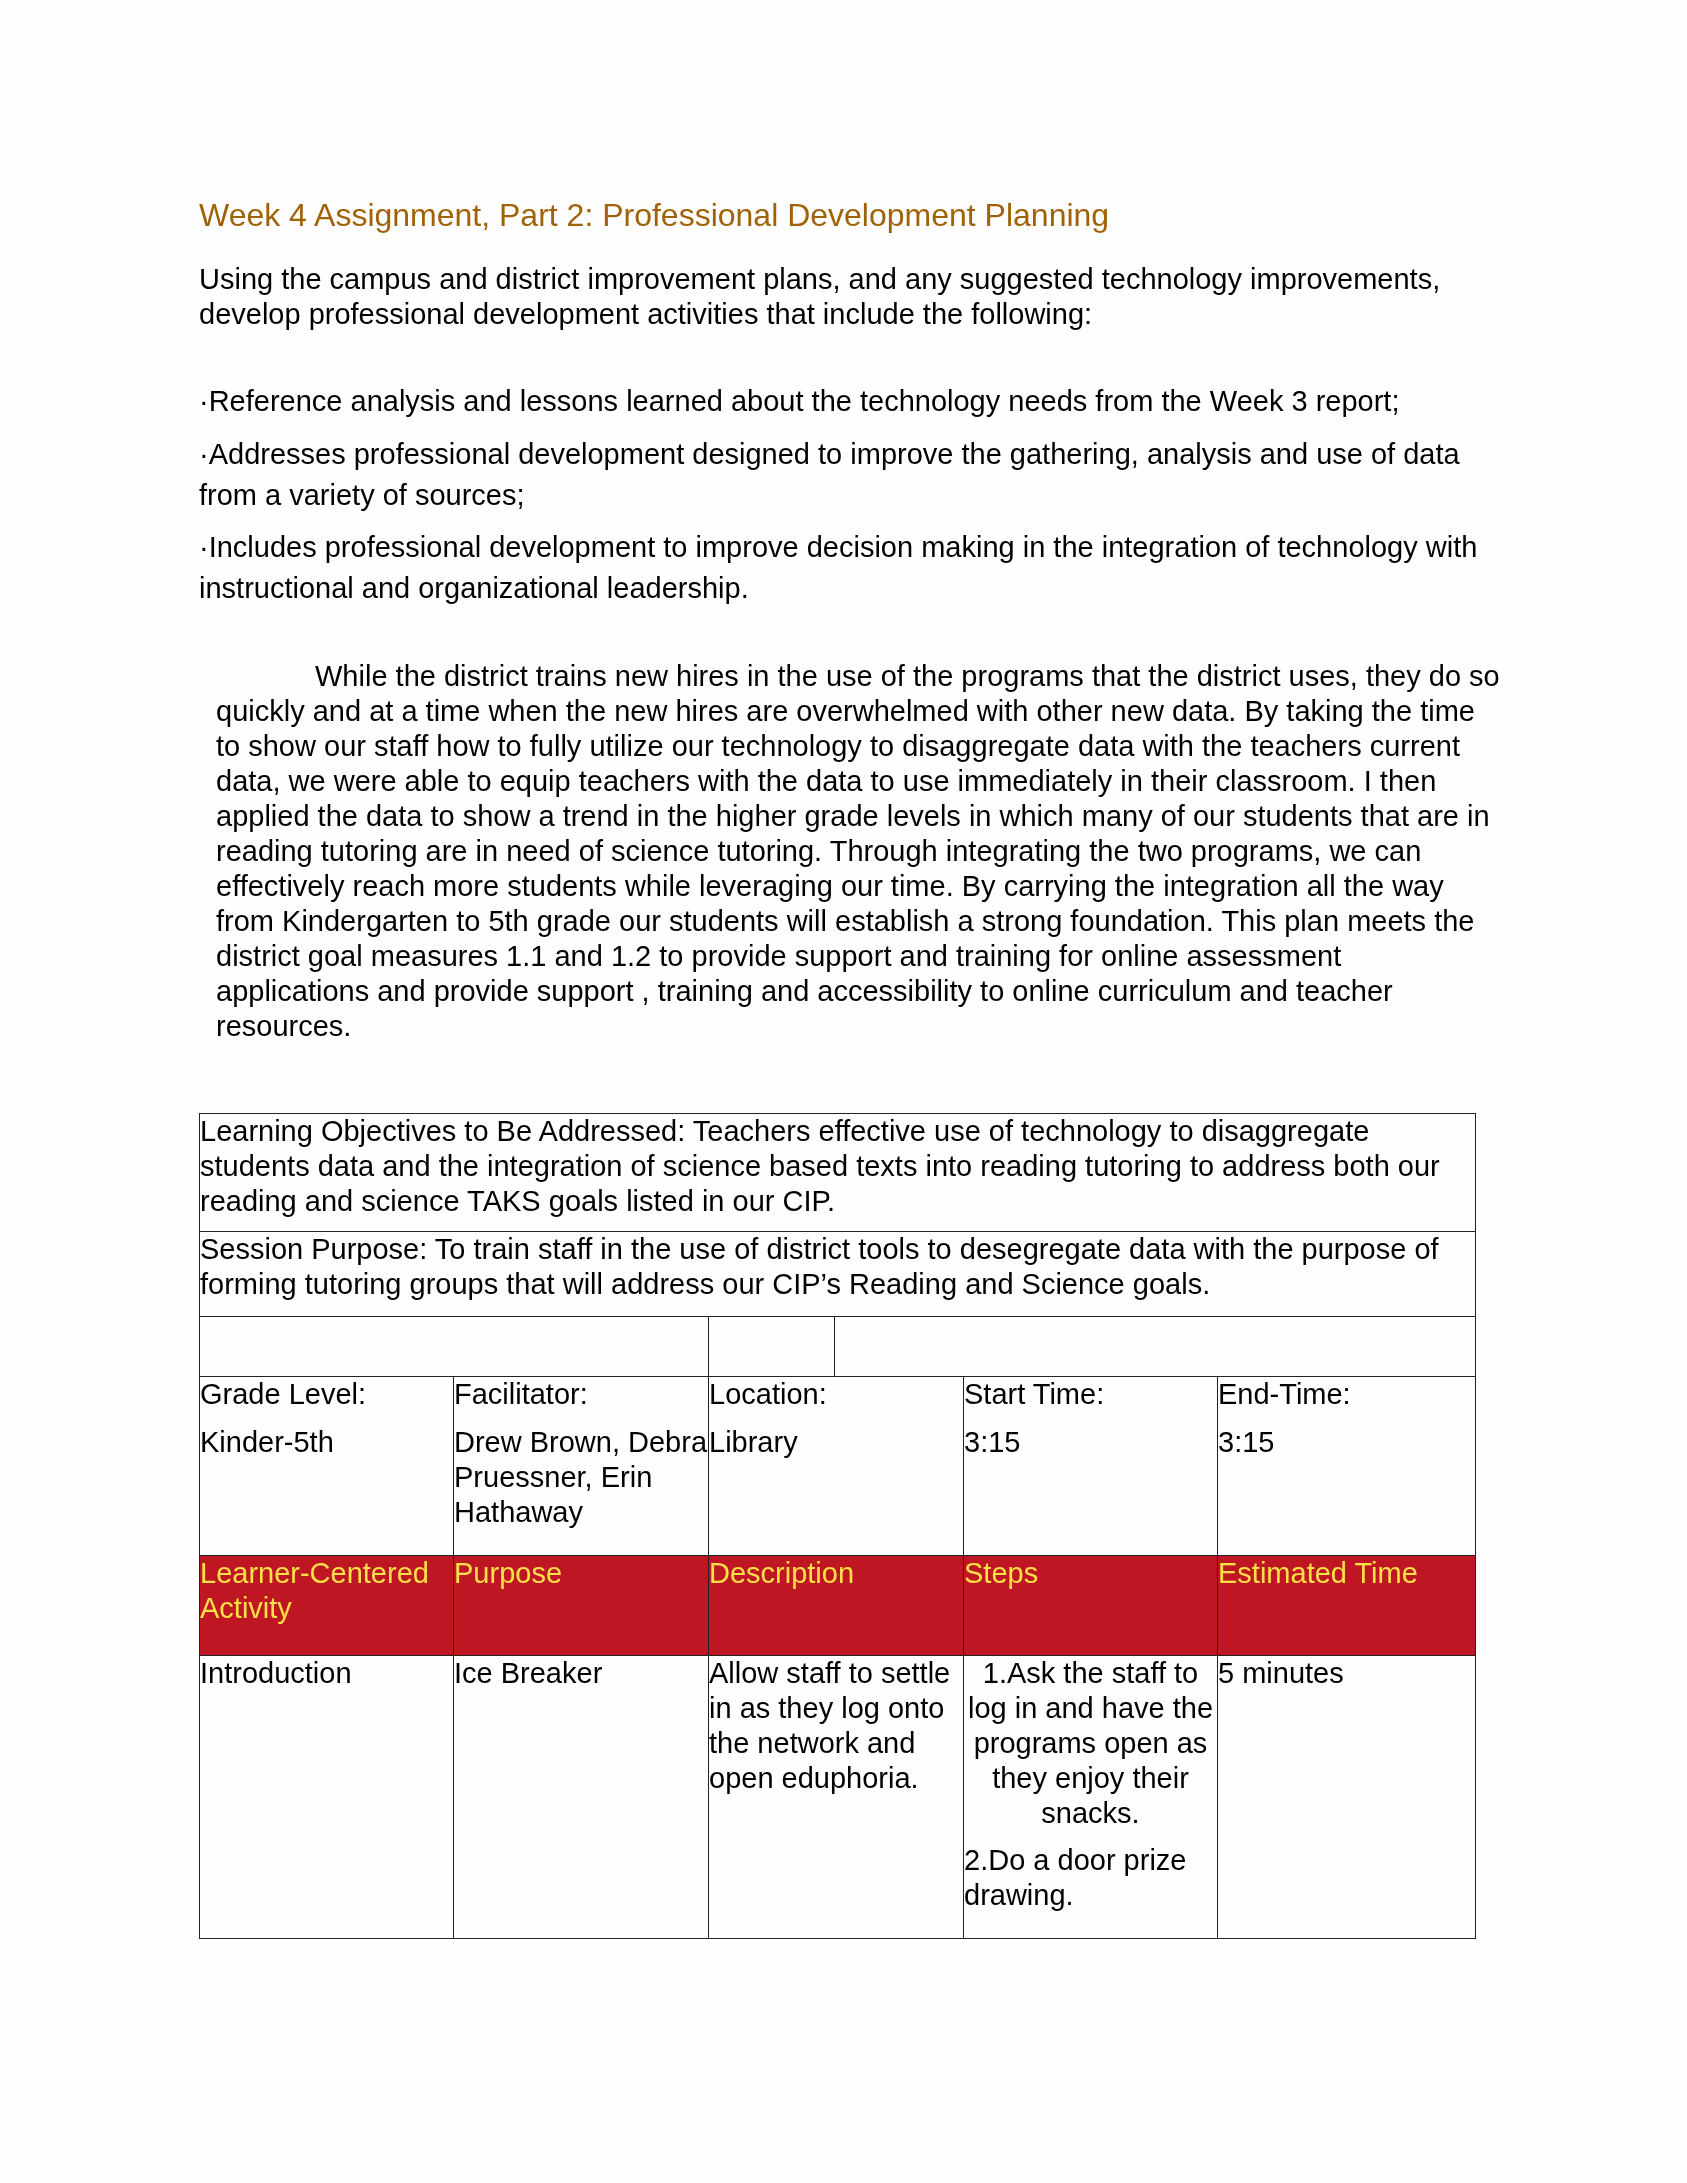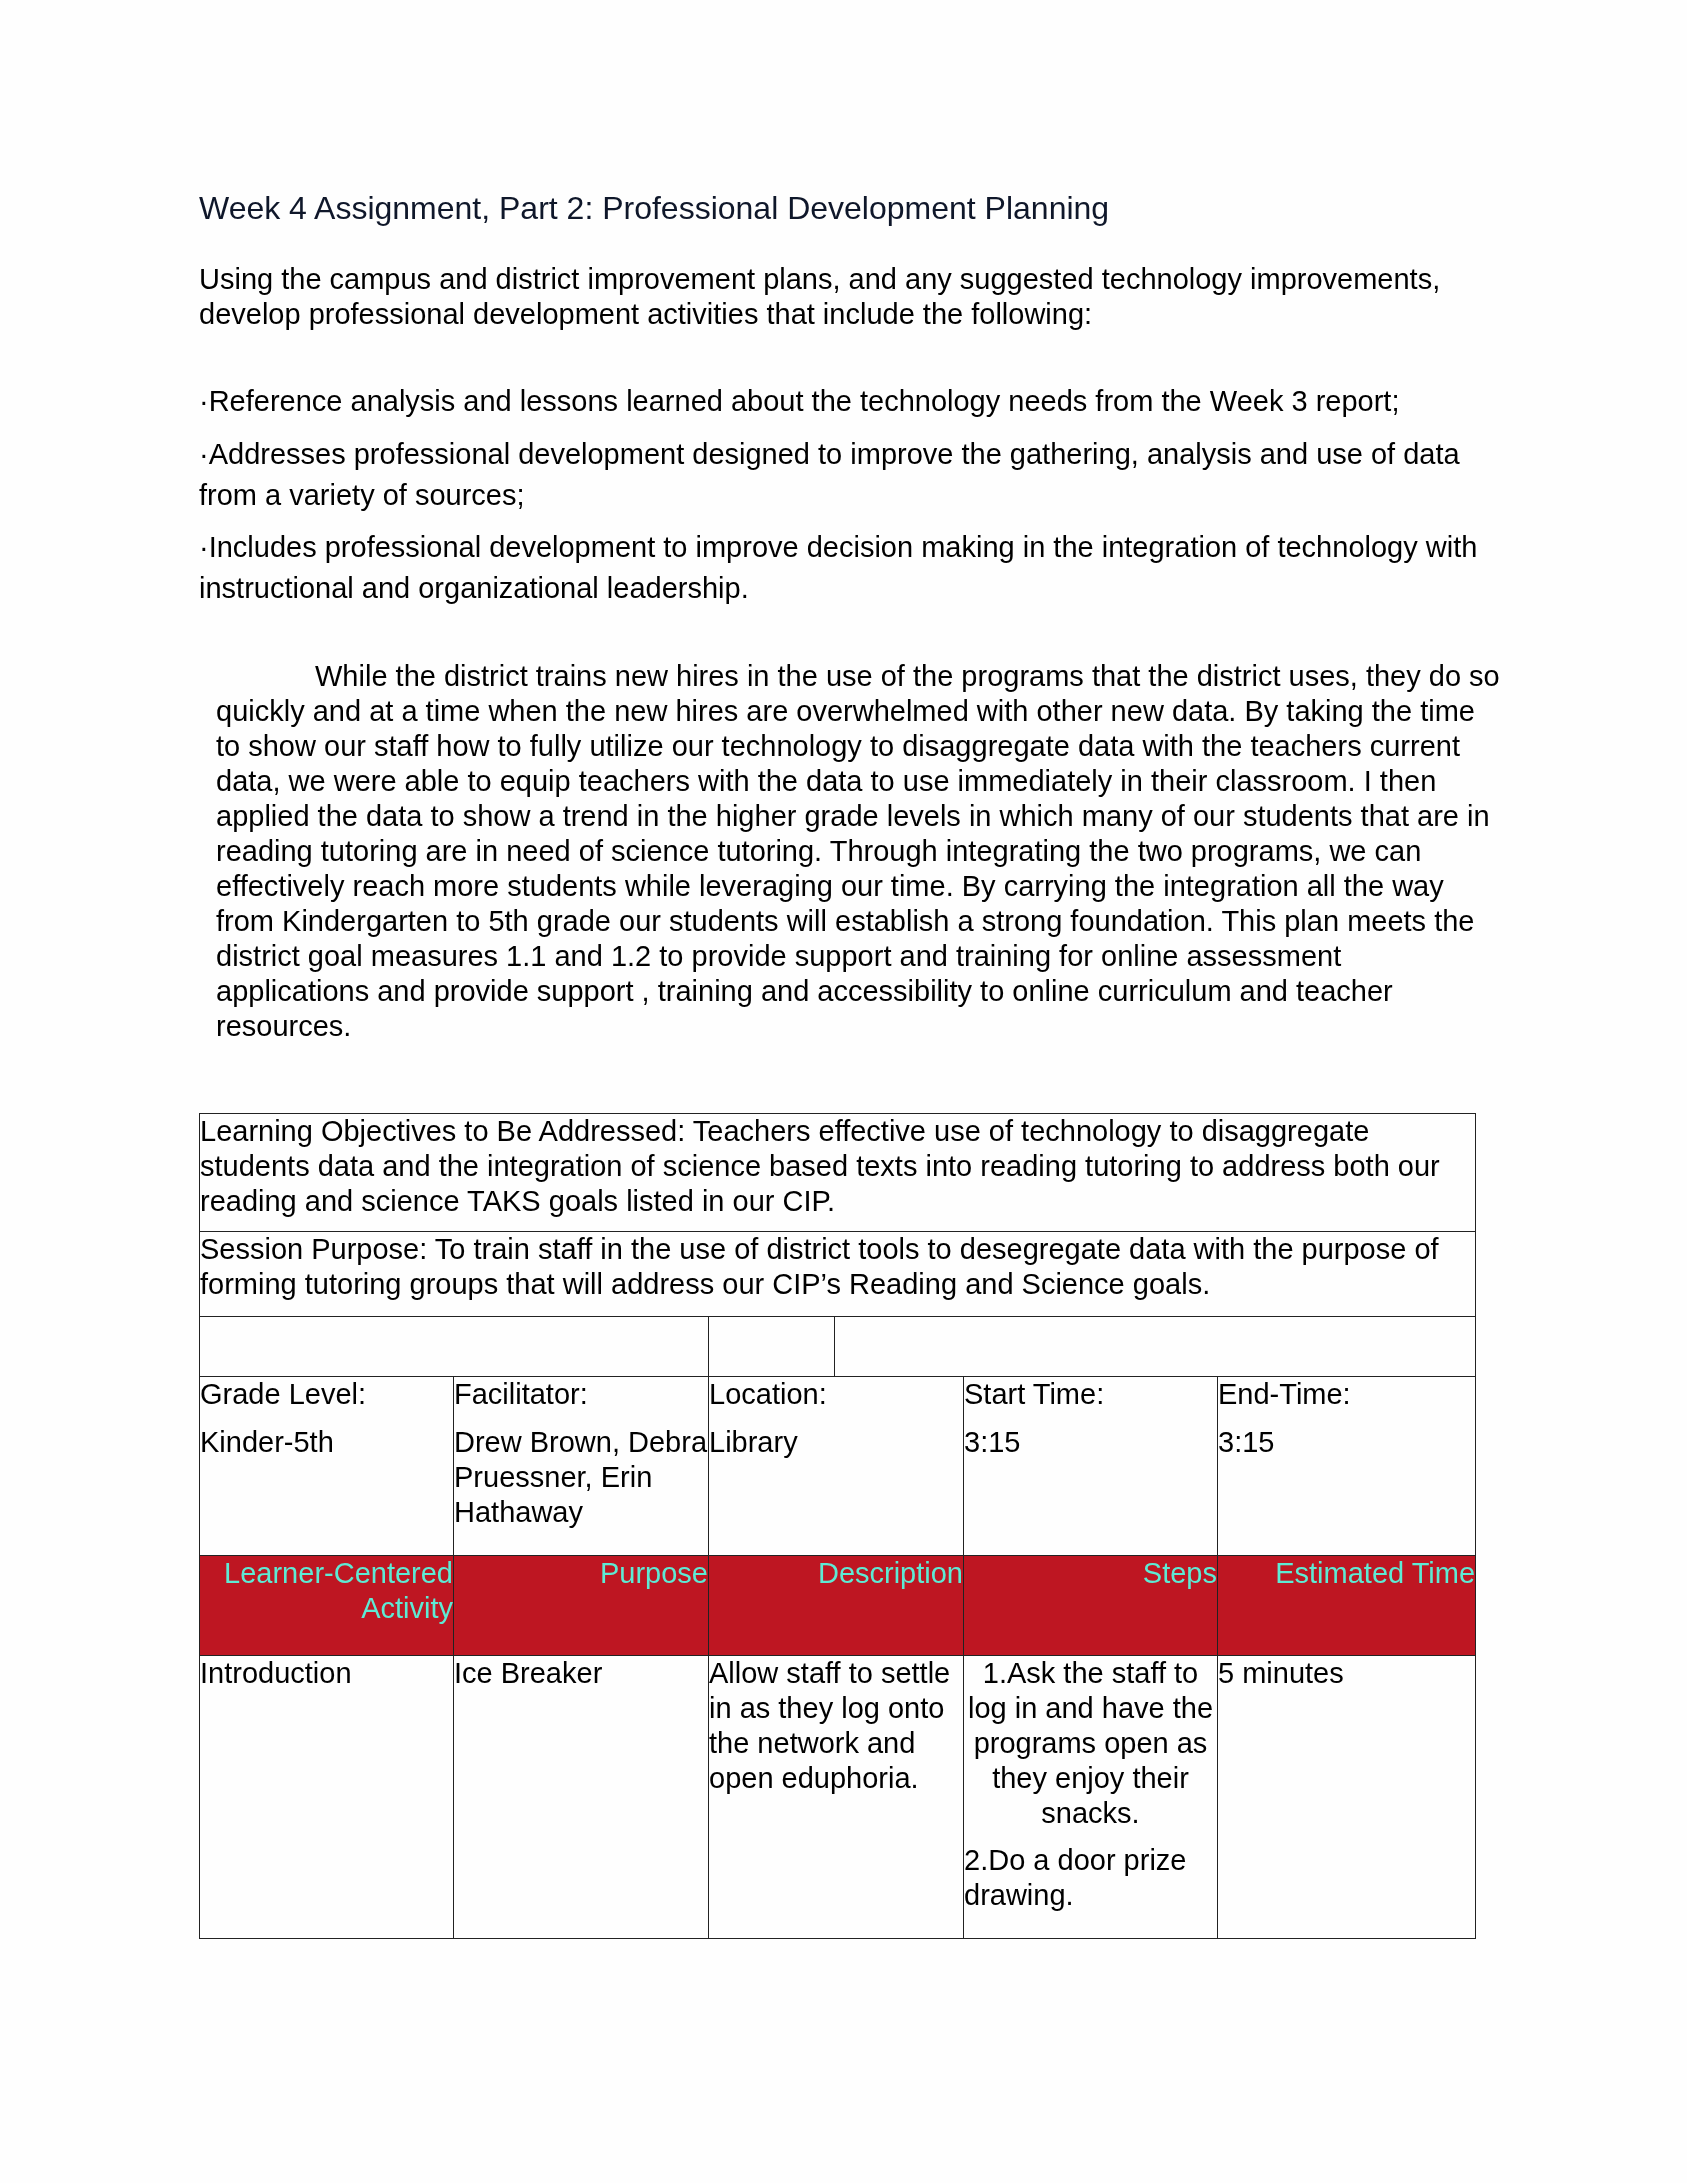--- a/index.html
+++ b/index.html
@@ -1,32 +1,32 @@
 <!DOCTYPE html>
 <html style="font-size:13px"><head>
 <meta charset="utf-8">
 <style>
   html, body { margin:0; padding:0; background:#ffffff; }
   body { width:1687px; height:2183px; position:relative; overflow:hidden;
          font-family:"Liberation Sans", sans-serif; color:#000; }
   .page { position:absolute; left:0; top:0; width:1687px; height:2183px; background:#fefefe; }
-  .title { position:absolute; left:199px; top:190px; font-size:32px; color:#0f172a; white-space:nowrap; }
+  .title { position:absolute; left:199px; top:197px; font-size:32px; color:#a16207; white-space:nowrap; }
   .intro { position:absolute; left:199px; top:262px; width:1285px; font-size:29px; line-height:35px; }
   .bullet { position:absolute; left:199px; width:1293px; font-size:29px; line-height:41px; }
   .b1 { top:381px; } .b2 { top:434px; } .b3 { top:527px; }
   .para { position:absolute; left:201px; top:659px; width:1285px; font-size:29px; line-height:35px; text-indent:99px;margin-left:15px; }
   table.plan { position:absolute; left:199px; top:1113px; width:1276px; border-collapse:collapse; table-layout:fixed; }
   table.plan td { border:1.6px solid #222; vertical-align:top; padding:0; font-size:29px; line-height:35px; }
   .wide td { padding-top:15px; }
   .r1 td { height:84px; }
   .r2 td { height:117px; }
   .r3 td { height:59px; }
   .r4 td { height:178px; padding-top:11.5px; }
   .r4 .lbl { display:block; margin-bottom:13px; }
-  .hdr td { background:#be1622; color:#5eead4; text-align:right; height:99px; padding-top:13px; }
+  .hdr td { background:#be1622; color:#fde047; text-align:left; height:99px; padding-top:13px; }
   .body td { height:282px; padding-top:11.5px; }
   .step2 { margin-top:11.5px; display:block; }
 </style>
 </head>
 <body>
 
 <div class="page">
   <div class="title">Week 4 Assignment, Part 2: Professional Development Planning</div>
   <div class="intro">Using the campus and district improvement plans, and any suggested technology improvements, develop professional development activities that include the following:</div>
   <div class="bullet b1">·Reference analysis and lessons learned about the technology needs from the Week 3 report;</div>

